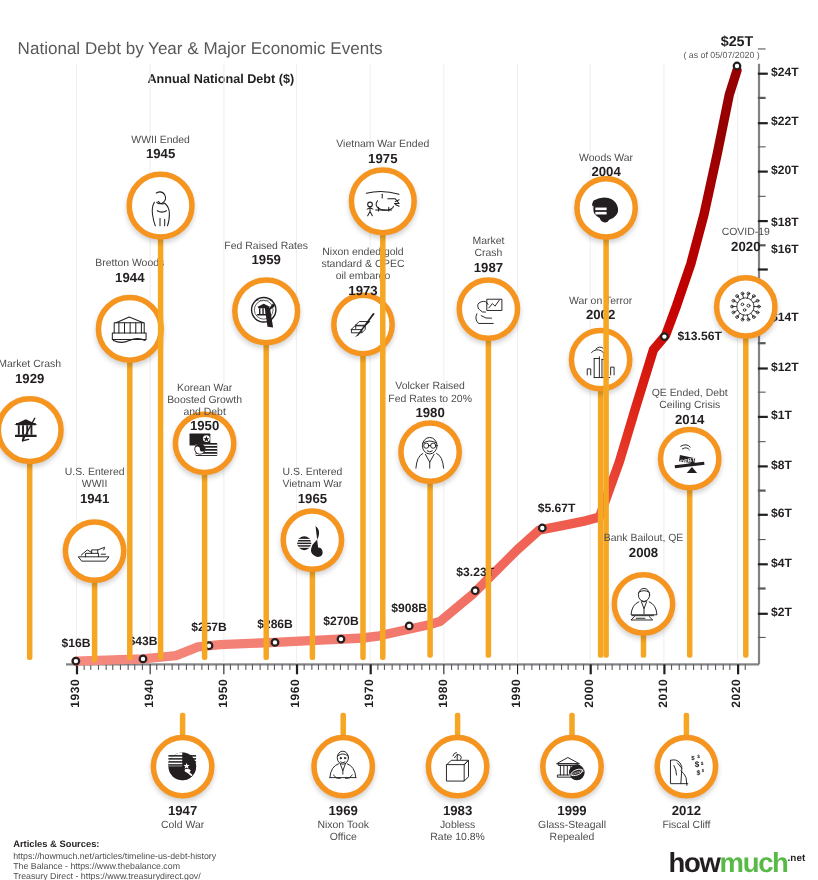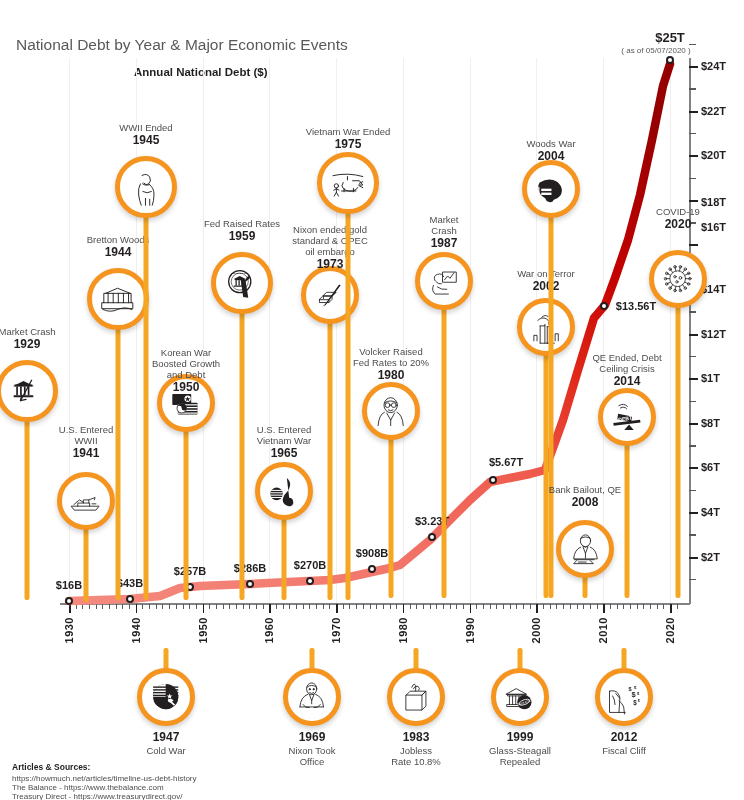--- a/index.html
+++ b/index.html
@@ -883,14 +883,17 @@
           <div class="ev-name">Fiscal Cliff</div>
         </div>
       </div>
     </div>
 
   <div class="src-title">Articles &amp; Sources:</div>
   <div class="src-line" style="top:774px;">https://howmuch.net/articles/timeline-us-debt-history</div>
   <div class="src-line" style="top:783px;">The Balance - https://www.thebalance.com</div>
   <div class="src-line" style="top:792px;">Treasury Direct - https://www.treasurydirect.gov/</div>
 
+  <div class="logo">
+    <span class="how">how</span><span class="much">much</span><span class="net">.net</span>
+  </div>
 
 </div>
 
 </body></html>

